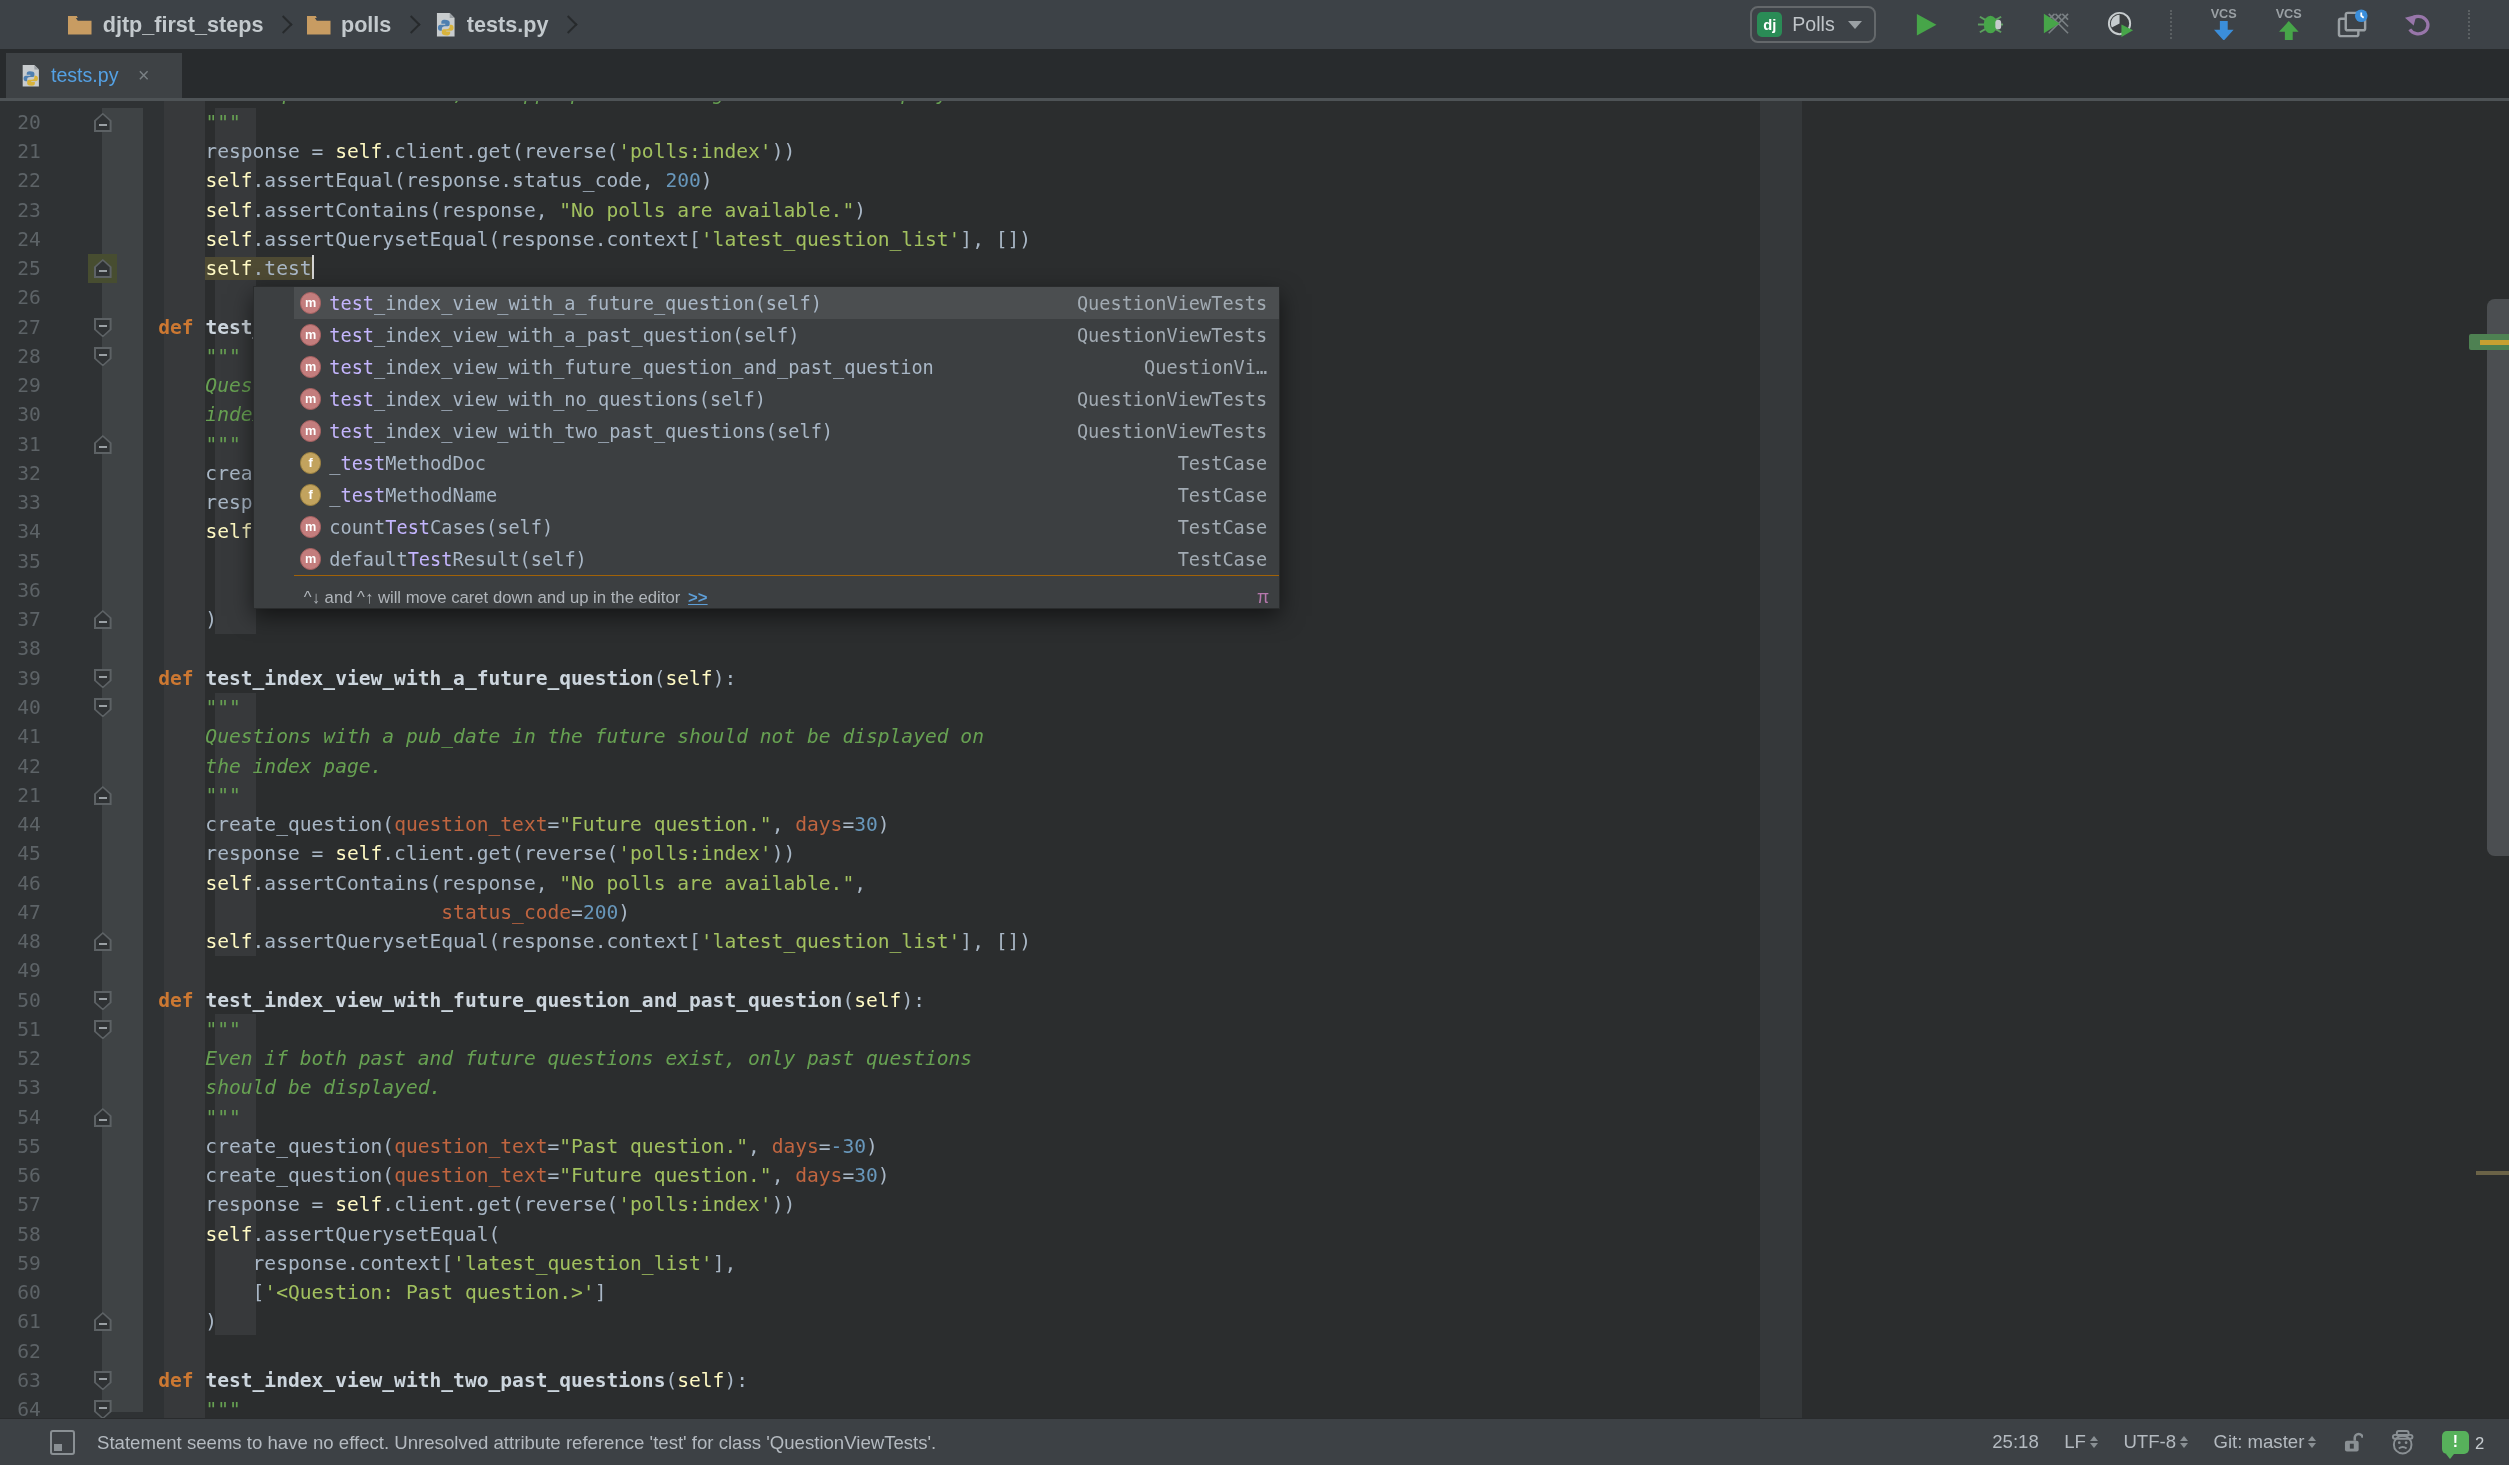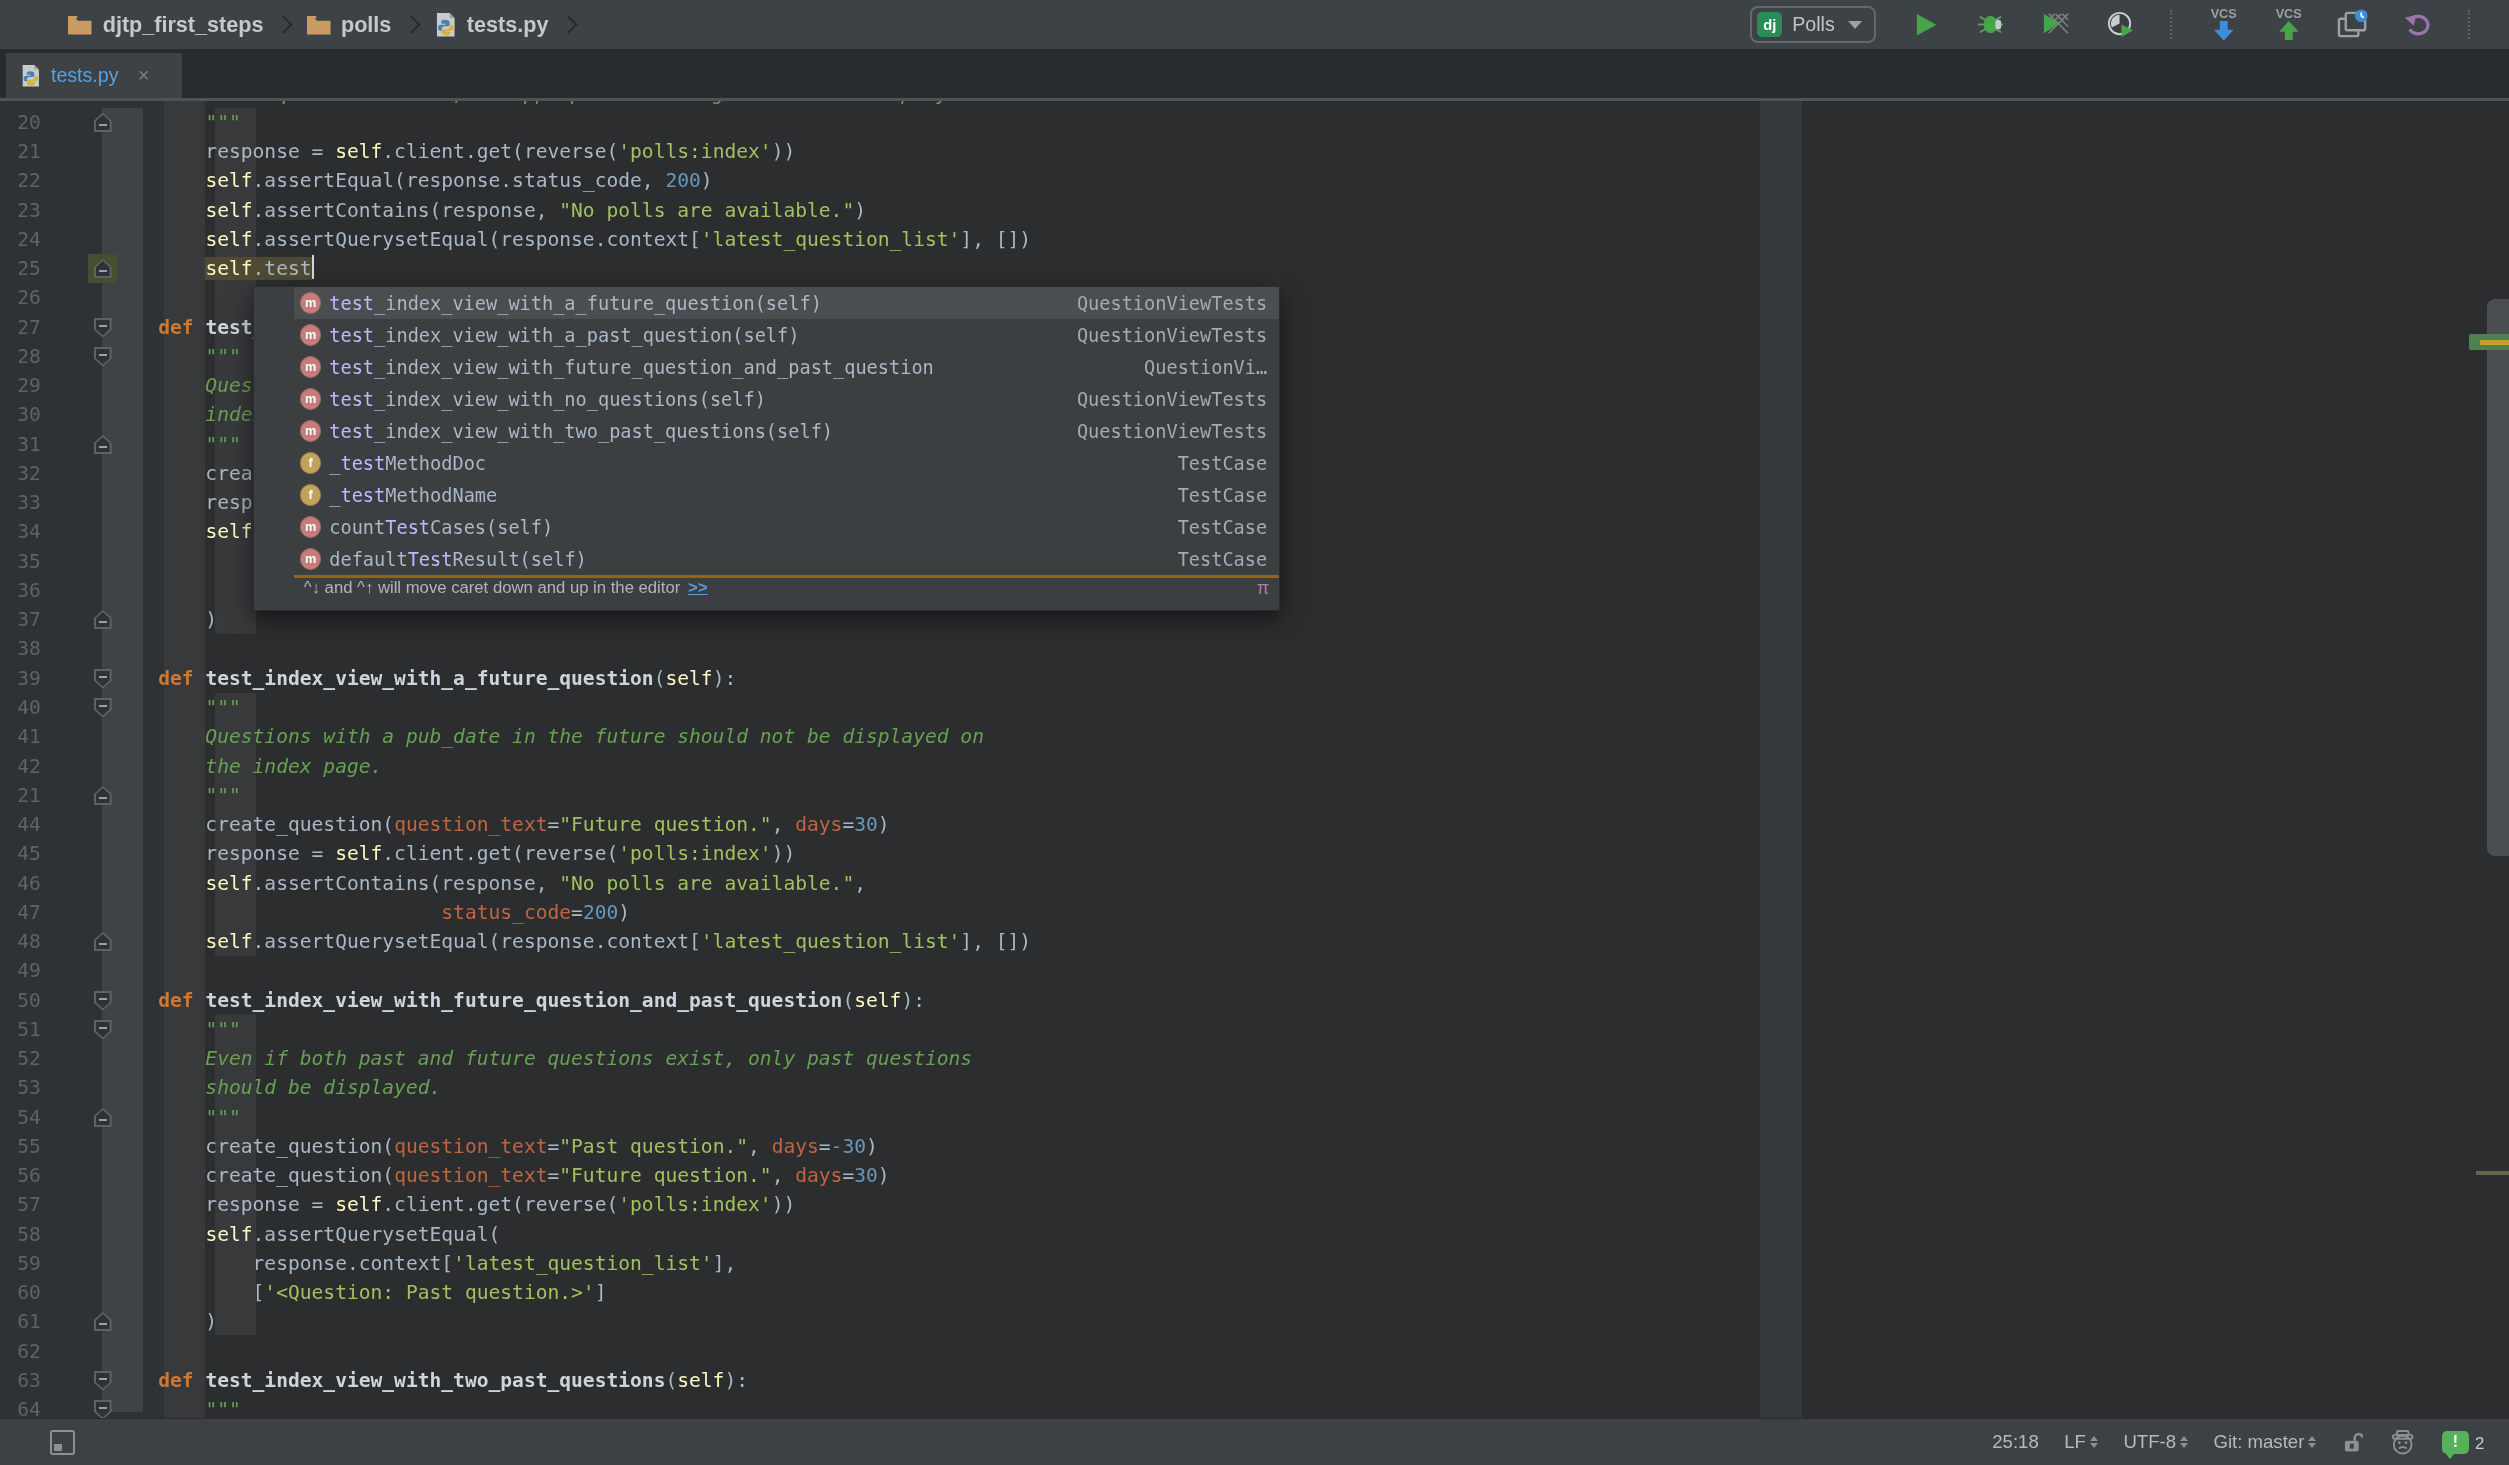--- a/index.html
+++ b/index.html
@@ -69,21 +69,21 @@
   .pitem{height:32px;display:flex;align-items:center;padding:0 11.8px 0 5.9px;
          font-family:"DejaVu Sans Mono",monospace;font-size:18.6px;color:#a9b7c6;}
   .pitem.sel{background:#4b4e50;}
   .picon{width:21.6px;height:21.6px;border-radius:50%;margin-right:7.8px;flex:0 0 21.6px;
          display:flex;align-items:center;justify-content:center;
          font-family:"Liberation Sans",sans-serif;font-size:12.7px;font-weight:bold;color:#fff;}
   .picon.m{background:#c37d7d;border:1px solid #a96262;box-sizing:border-box;}
   .picon.f{background:#c2a35e;border:1px solid #9e8340;box-sizing:border-box;}
   .match{color:#c4b5fd;}
   .pright{margin-left:auto;color:#a2abb3;padding-left:19.6px;white-space:nowrap;}
-  .pfooter{height:32px;border-top:3px solid #a16207;display:flex;align-items:flex-start;
+  .pfooter{height:32px;border-top:1px solid #a16207;display:flex;align-items:flex-end;
            padding:0 9.8px;font-size:16.7px;color:#b0b5ba;}
   .plink{color:#5e9ed6;text-decoration:underline;margin-left:7.8px;font-weight:bold;}
   .ppi{margin-left:auto;color:#b678ad;font-size:17.6px;}
   
   #statusbar{left:0;top:1418px;width:2509px;height:47px;background:#3d4145;border-top:1px solid #292b2d;
              display:flex;align-items:center;color:#b4bac0;font-size:18.6px;}
   #sb-left{display:flex;align-items:center;gap:21.6px;padding-left:9.8px;}
   .twicon{width:21.6px;height:21.6px;border:2px solid #8a9094;border-radius:2.9px;position:relative;}
   .twicon::after{content:"";position:absolute;left:2px;bottom:2px;width:7.8px;height:7.8px;background:#8a9094;}
   #sb-right{margin-left:auto;display:flex;align-items:center;gap:25.5px;padding-right:13.7px;}
@@ -562,20 +562,21 @@
       <span>^↓ and ^↑ will move caret down and up in the editor</span>
       <span class="plink">&gt;&gt;</span>
       <span class="ppi">π</span>
     </div>
   </div>
 </div>
 
 <div id="statusbar" class="abs">
   <div id="sb-left">
     <span class="twicon"></span>
+    <span>Statement seems to have no effect. Unresolved attribute reference 'test' for class 'QuestionViewTests'.</span>
   </div>
   <div id="sb-right">
     <span class="sbitem">
         <span>25:18</span>
       </span>
     <span class="sbitem">
         <span>LF</span>
         <span class="updown">
           <i class="u"></i>
           <i class="dn"></i>

